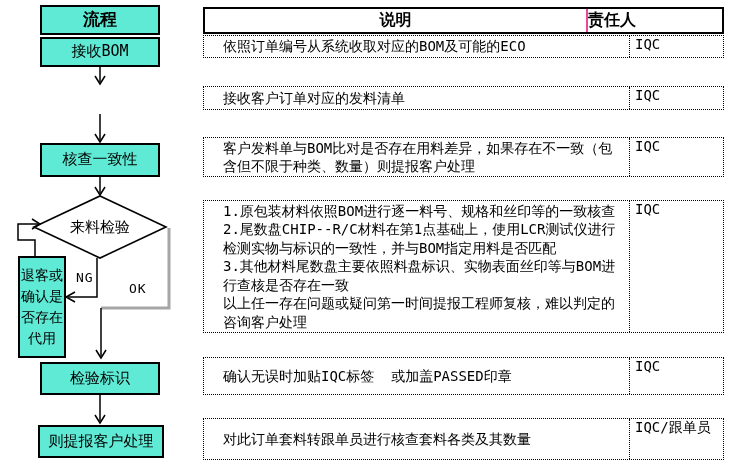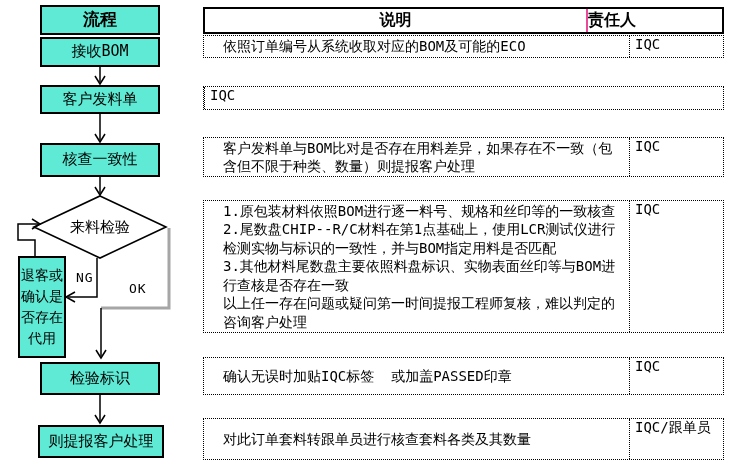--- a/index.html
+++ b/index.html
@@ -76,23 +76,20 @@
       <polyline points="95,415 100,423 105,415"></polyline>
     </g>
   </svg>
 
   <div class="fbox flow-title">
     <span>流程</span>
   </div>
   <div class="fbox n-receive">
     <span>接收BOM</span>
   </div>
-  <div class="fbox n-customer">
-    <span>客户发料单</span>
-  </div>
   <div class="fbox n-check">
     <span>核查一致性</span>
   </div>
   <div class="diamond-label">
     <span>来料检验</span>
   </div>
   <div class="fbox n-return">
     <span>退客或确认是否存在代用</span>
   </div>
   <div class="fbox n-marking">
@@ -116,20 +113,23 @@
 
   <div class="trow r1">
     <div class="desc">
         <span>依照订单编号从系统收取对应的BOM及可能的ECO</span>
       </div>
     <div class="resp">
         <span>IQC</span>
       </div>
   </div>
   <div class="trow r2">
+    <div class="desc">
+        <span>接收客户订单对应的发料清单</span>
+      </div>
     <div class="resp">
         <span>IQC</span>
       </div>
   </div>
   <div class="trow r3">
     <div class="desc">
         <span>客户发料单与BOM比对是否存在用料差异，如果存在不一致（包含但不限于种类、数量）则提报客户处理</span>
       </div>
     <div class="resp">
         <span>IQC</span>

